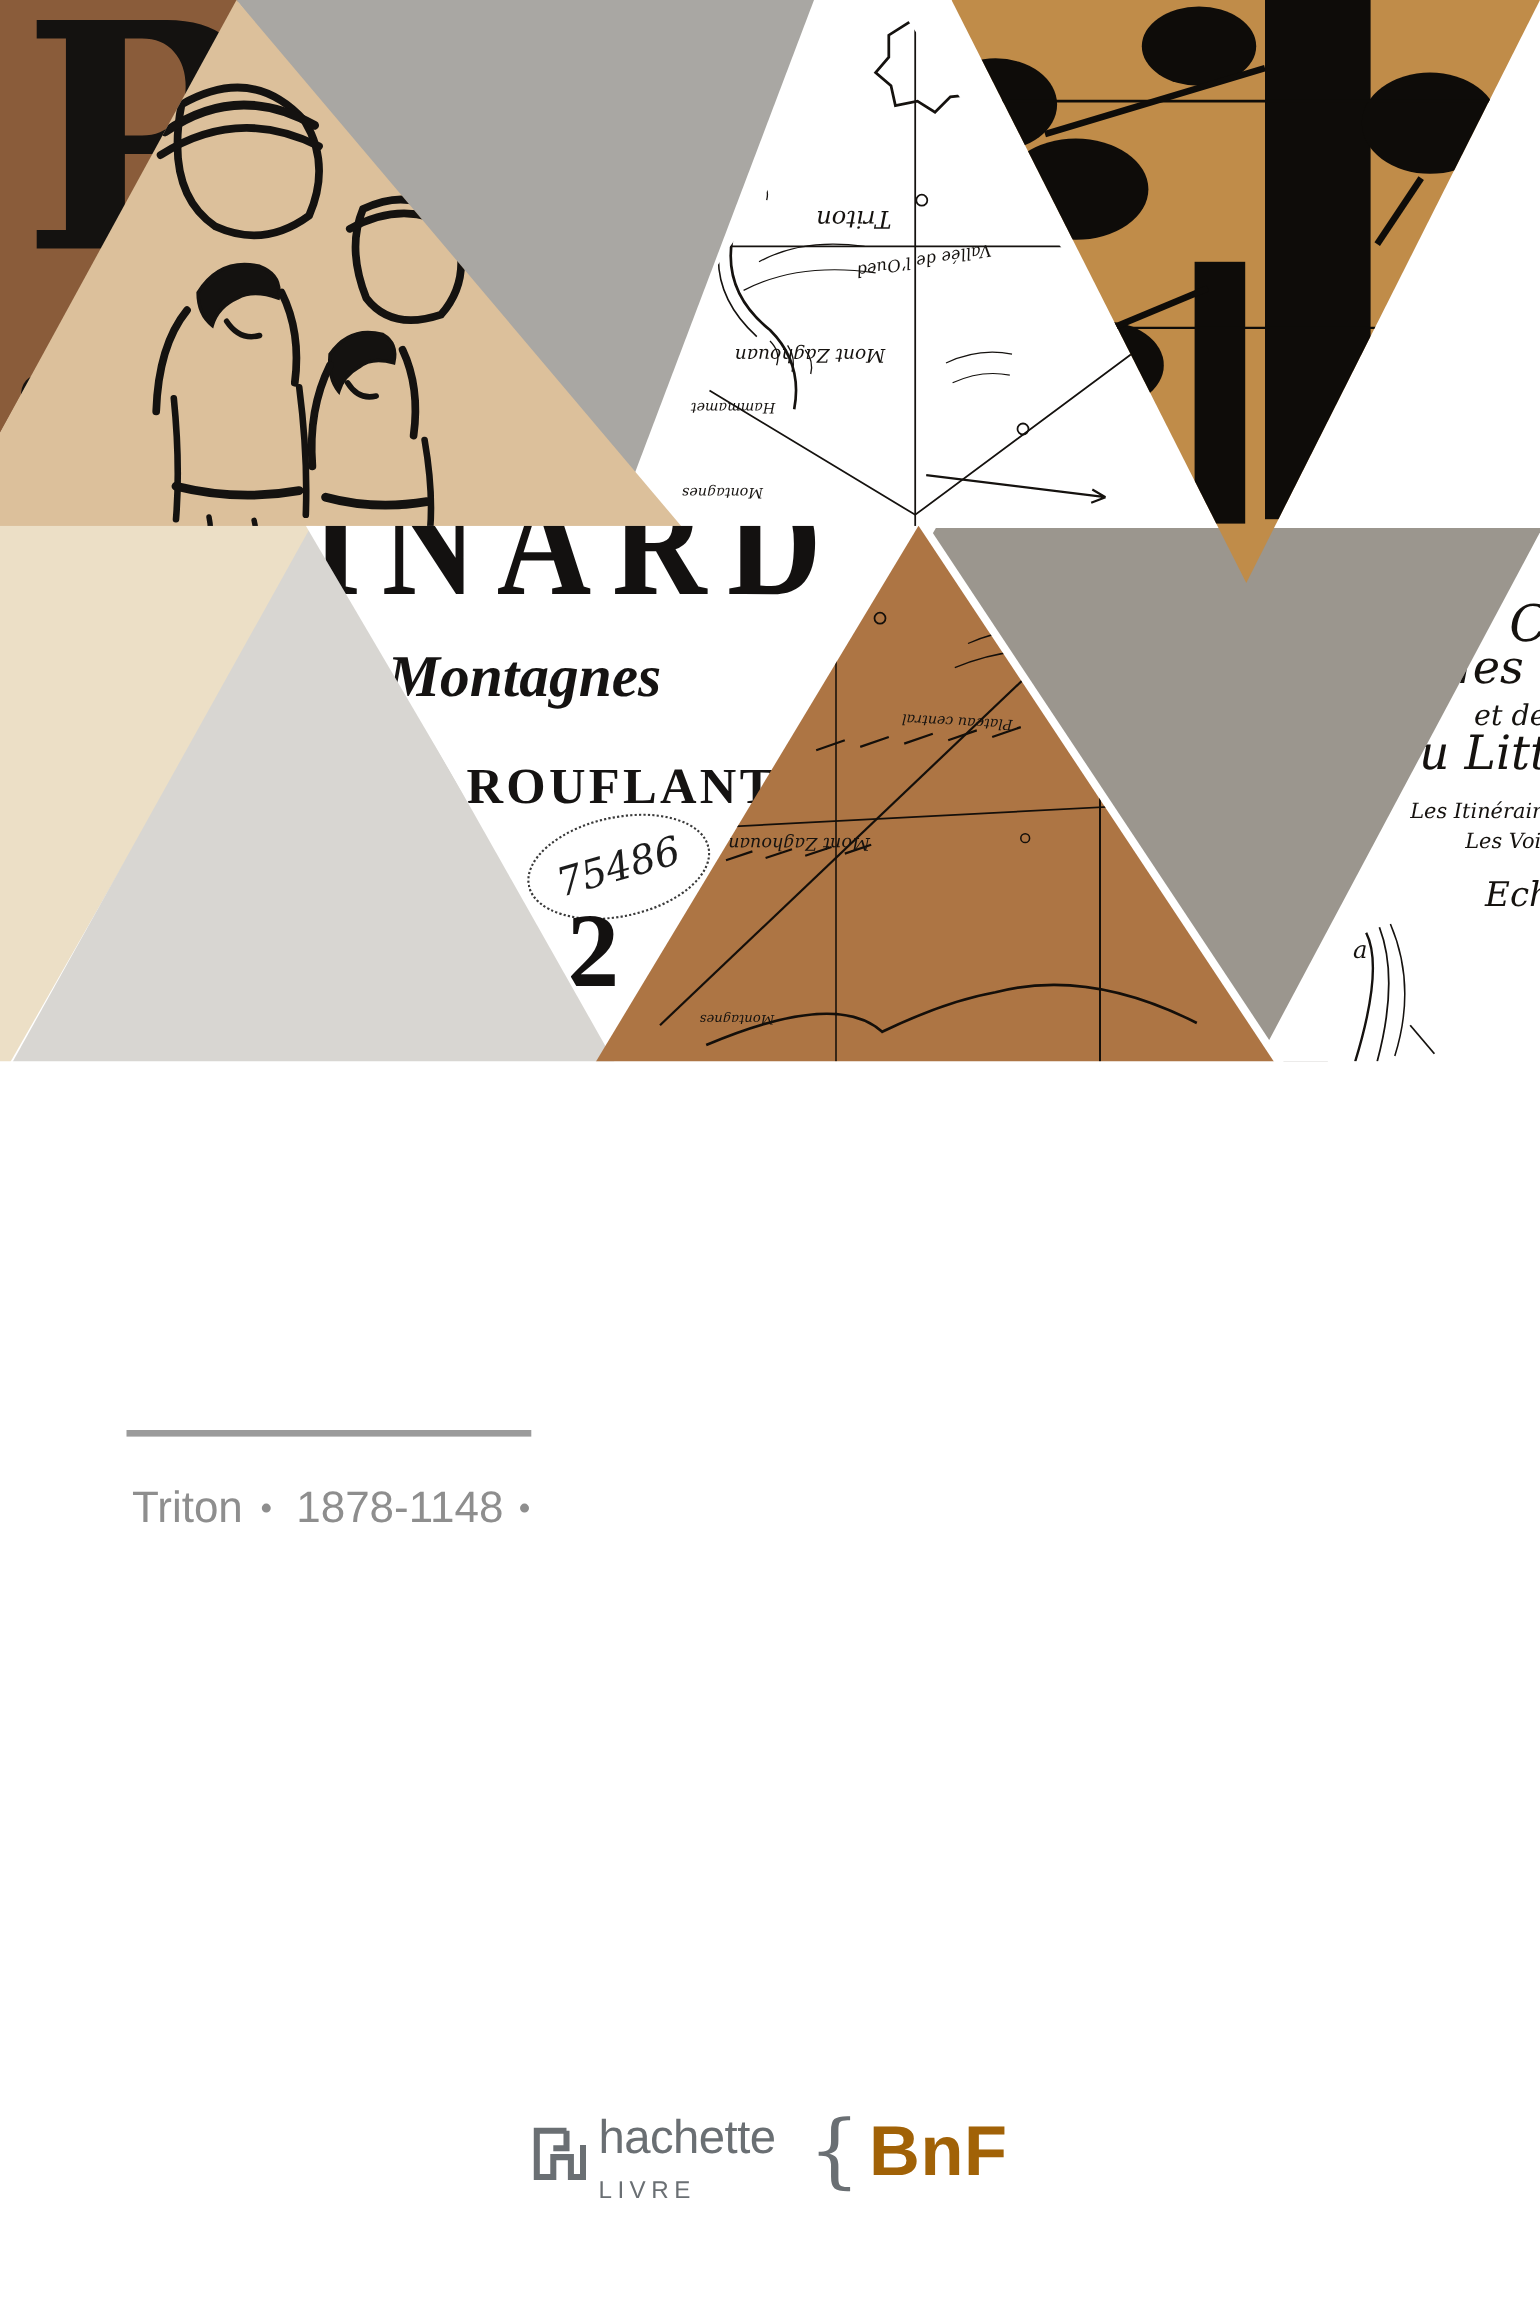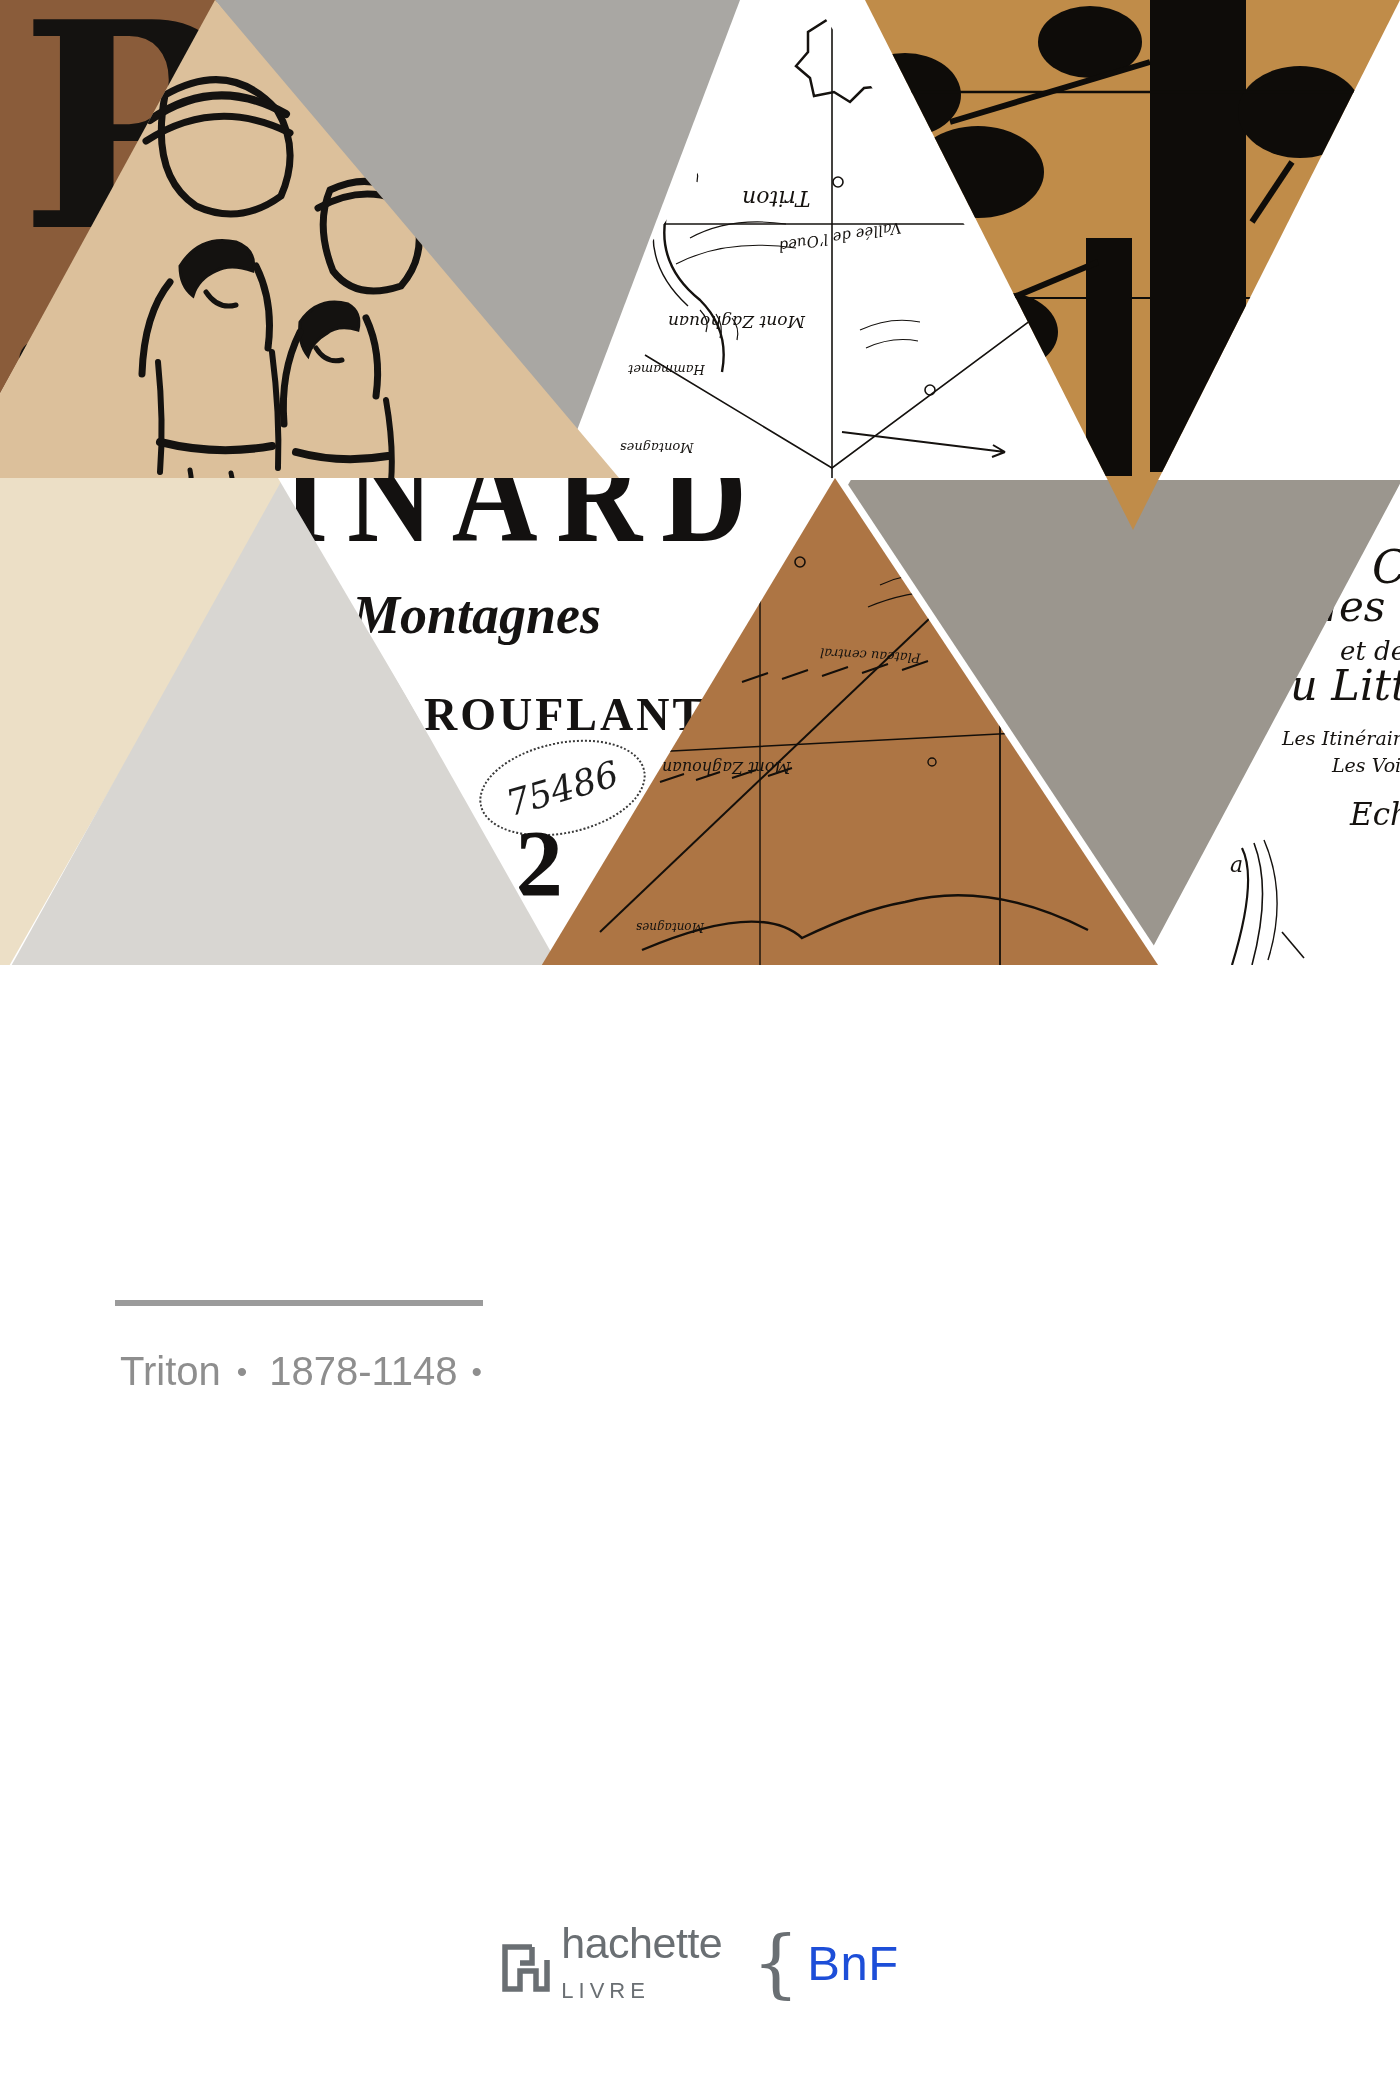--- a/index.html
+++ b/index.html
@@ -44,28 +44,28 @@
   
   .title{position:absolute;left:113px;top:1200px;font-size:46px;font-weight:700;color:#050505;
       letter-spacing:0;white-space:nowrap;}
   .rule{position:absolute;left:115px;top:1300px;width:368px;height:6px;background:#9b9b9b;}
   .subtitle{position:absolute;left:120px;top:1349px;display:flex;align-items:center;
       font-size:40px;color:#8e8e8e;}
   .subtitle .dot{font-size:30px;line-height:40px;margin:0 22px 0 16px;color:#8e8e8e;}
   .subtitle .dot2{font-size:30px;line-height:40px;margin-left:14px;color:#8e8e8e;}
   
   .logos{position:absolute;left:0;top:1922px;width:100%;display:flex;justify-content:center;
-      align-items:center;color:#6a6f73;}
+      align-items:flex-start;color:#6a6f73;}
   .hmark{margin-top:11px;}
   .htext{margin-left:10px;display:flex;flex-direction:column;}
   .hname{font-size:43px;line-height:1.02;letter-spacing:-0.5px;color:#6a6f73;}
   .hsub{font-size:22px;letter-spacing:5px;margin-top:12px;color:#6a6f73;}
   .brace{margin-left:30px;font-family:"DejaVu Serif",serif;font-size:74px;line-height:66px;
       font-weight:500;color:#6a6f73;}
-  .bnf{margin-left:8px;font-size:49px;line-height:66px;font-weight:400;letter-spacing:0.5px;color:#1d4ed8;}
+  .bnf{margin-left:8px;font-size:64px;line-height:66px;font-weight:700;letter-spacing:0.5px;color:#a16207;}
 </style>
 </head>
 <body>
 
 <div class="page">
 
   <div class="collage">
 
     <div class="tri tri-poster">
       <span class="poster-letters">PE</span>

